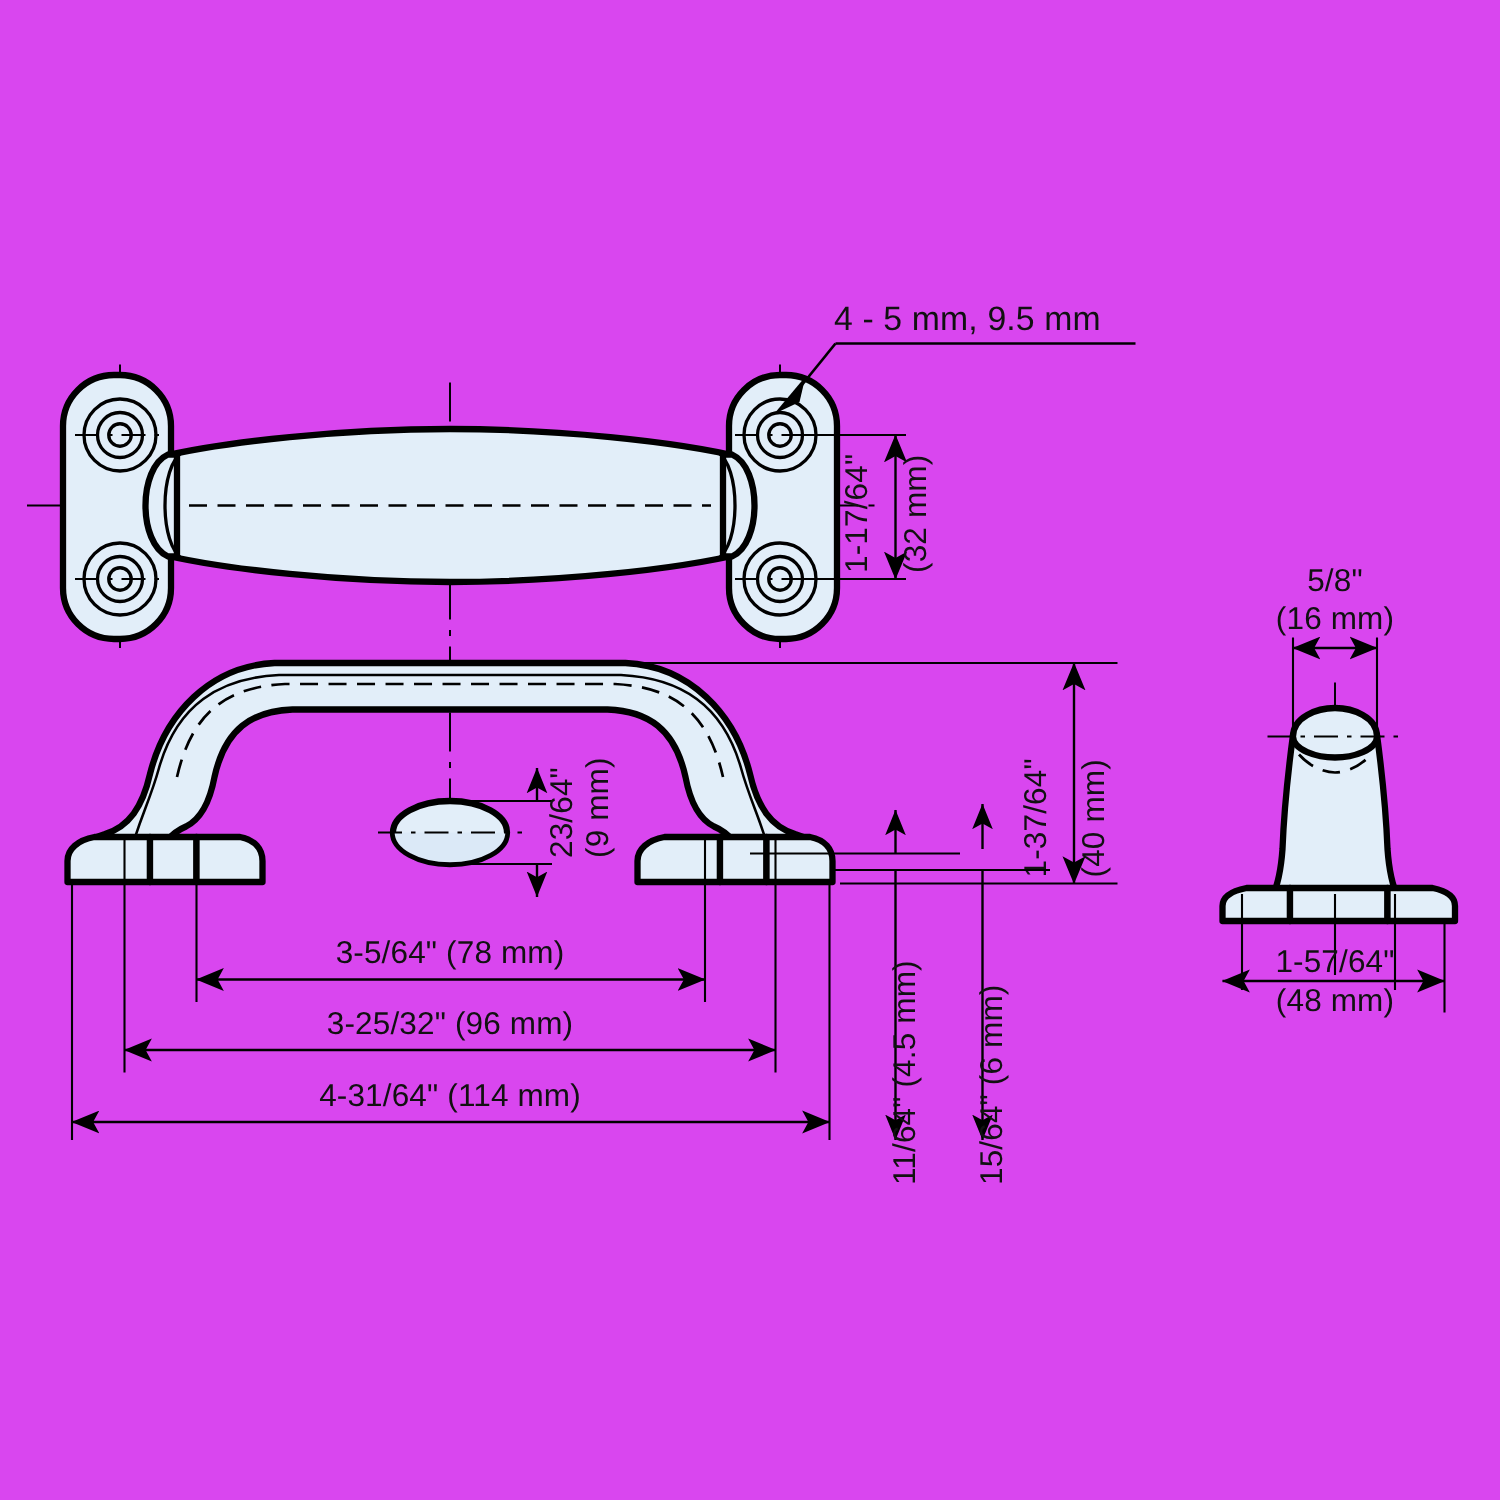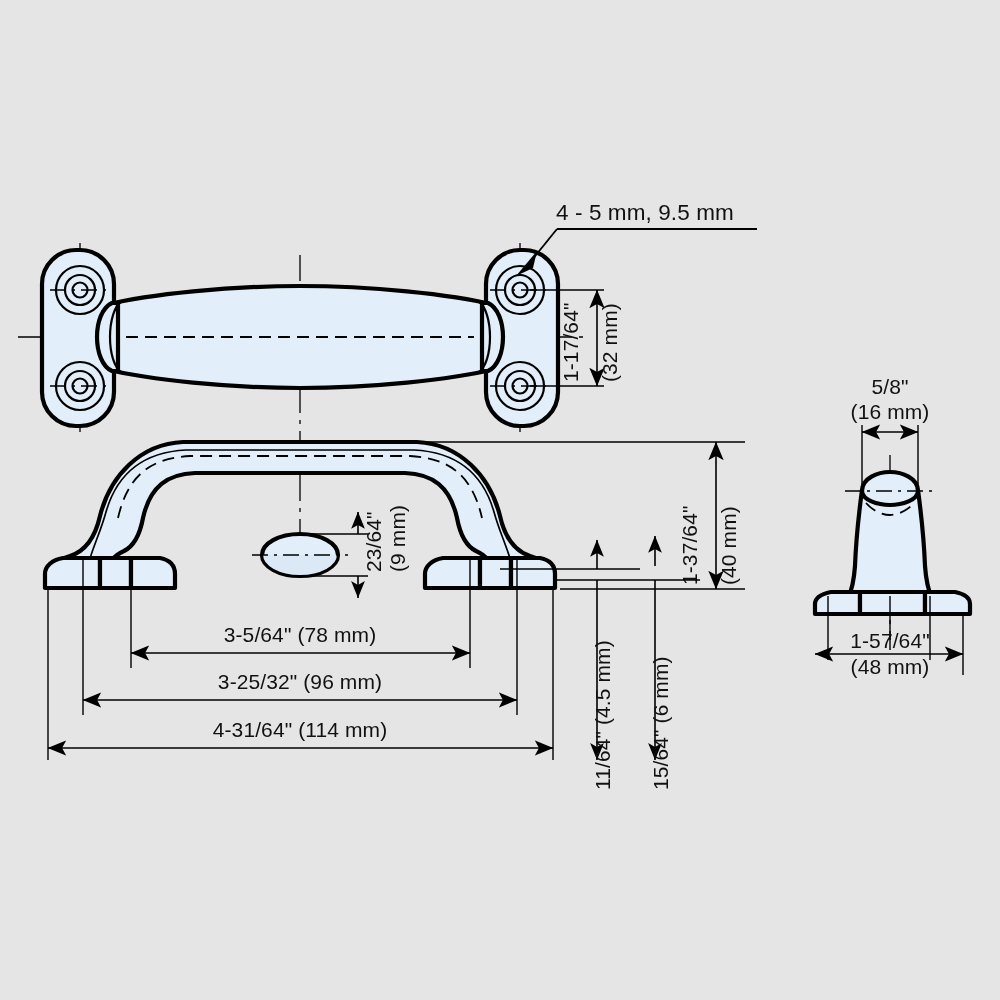--- a/index.html
+++ b/index.html
@@ -1,17 +1,17 @@
 <!DOCTYPE html>
 <html><head>
 <meta charset="utf-8">
 <style>
   html,body{margin:0;padding:0;background:#ffffff;}
   body{width:1000px;height:1000px;font-family:"Liberation Sans",sans-serif;overflow:hidden;}
-  #stage{position:relative;width:1000px;height:1000px;background:#e5e5e5;}
+  #stage{position:relative;width:1000px;height:1000px;background:#d946ef;}
   svg{display:block;}
   .part{fill:#e2eef9;stroke:#000;stroke-width:4.2;stroke-linejoin:round;stroke-linecap:round;}
   .edge{fill:none;stroke:#000;stroke-width:2.2;stroke-linecap:round;}
   .edge-thin{fill:none;stroke:#000;stroke-width:1.7;stroke-linecap:round;}
   .hidden-edge{fill:none;stroke:#000;stroke-width:1.8;stroke-dasharray:12 7;stroke-linecap:butt;}
   .center{fill:none;stroke:#000;stroke-width:1.3;stroke-dasharray:26 7 4 7;}
   .center-s{fill:none;stroke:#000;stroke-width:1.3;stroke-dasharray:16 6 3 6;}
   .ext{fill:none;stroke:#000;stroke-width:1.4;}
   .dim{fill:none;stroke:#000;stroke-width:1.6;}
   .leader{fill:none;stroke:#000;stroke-width:1.8;}

